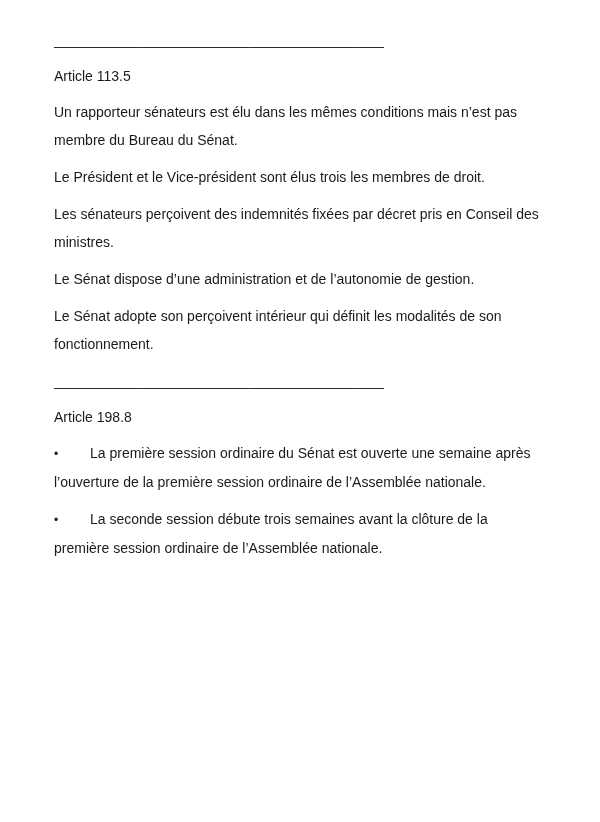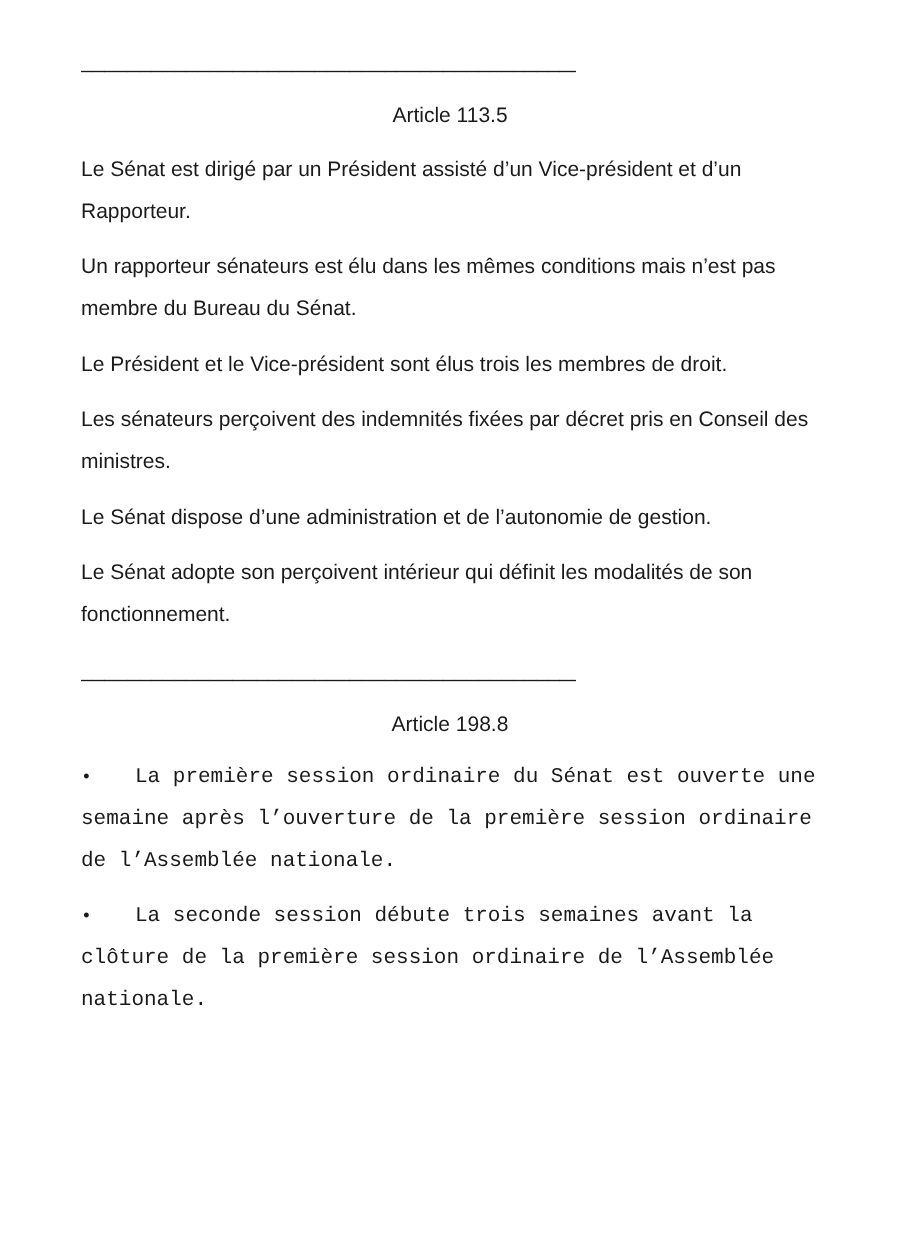--- a/index.html
+++ b/index.html
@@ -25,45 +25,42 @@
     overflow: hidden;
     white-space: nowrap;
     letter-spacing: 0;
     margin: 0 0 8px 0;
     color: #1a1a1a;
   }
   .heading {
     font-size: 14px;
     font-weight: normal;
     margin: 0 0 8px 0;
-    text-align: center;
   }
   .para {
     margin: 0 0 9px 0;
   }
   .bullet-item {
     margin: 0 0 9px 0;
-    font-family: Liberation Mono, monospace;
   }
   .bullet-glyph {
     display: inline-block;
     width: 36px;
     font-size: 12px;
   }
 </style>
 </head>
 <body>
 
 <div class="page">
 
   <div class="separator">_____________________________________________</div>
 
   <h2 class="heading">Article 113.5</h2>
 
-  <p class="para">Le Sénat est dirigé par un Président assisté d’un Vice-président et d’un Rapporteur.</p>
   <p class="para">Un rapporteur sénateurs est élu dans les mêmes conditions mais n’est pas membre du Bureau du Sénat.</p>
   <p class="para">Le Président et le Vice-président sont élus trois les membres de droit.</p>
   <p class="para">Les sénateurs perçoivent des indemnités fixées par décret pris en Conseil des ministres.</p>
   <p class="para">Le Sénat dispose d’une administration et de l’autonomie de gestion.</p>
   <p class="para">Le Sénat adopte son perçoivent intérieur qui définit les modalités de son fonctionnement.</p>
 
   <div class="separator">_____________________________________________</div>
 
   <h2 class="heading">Article 198.8</h2>
 

